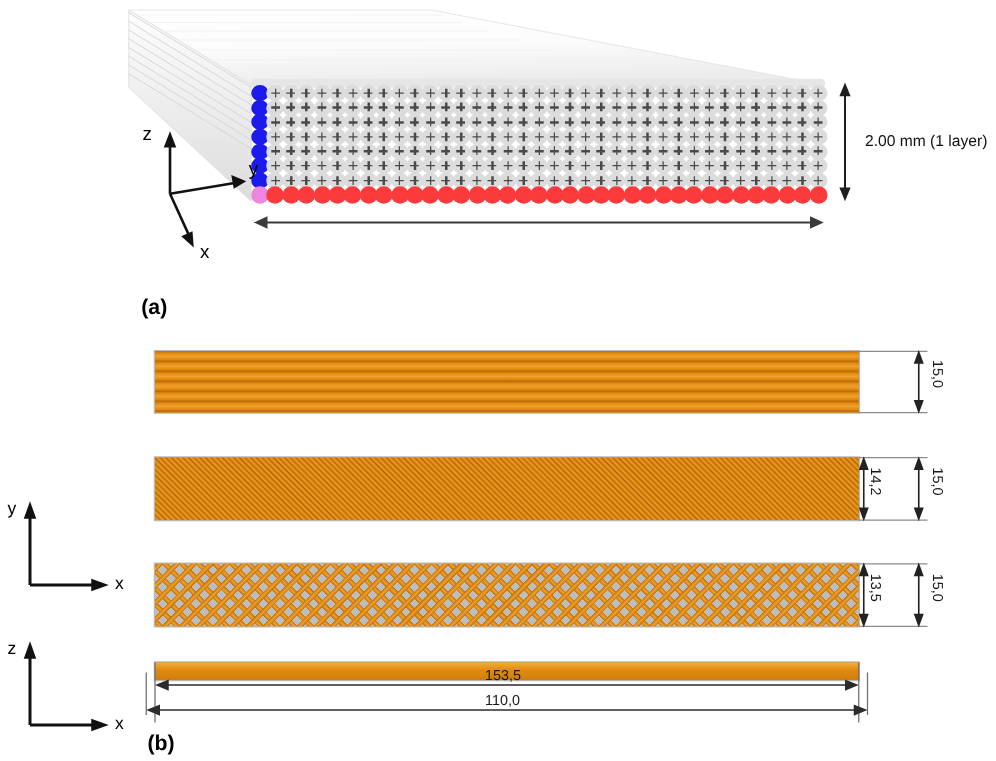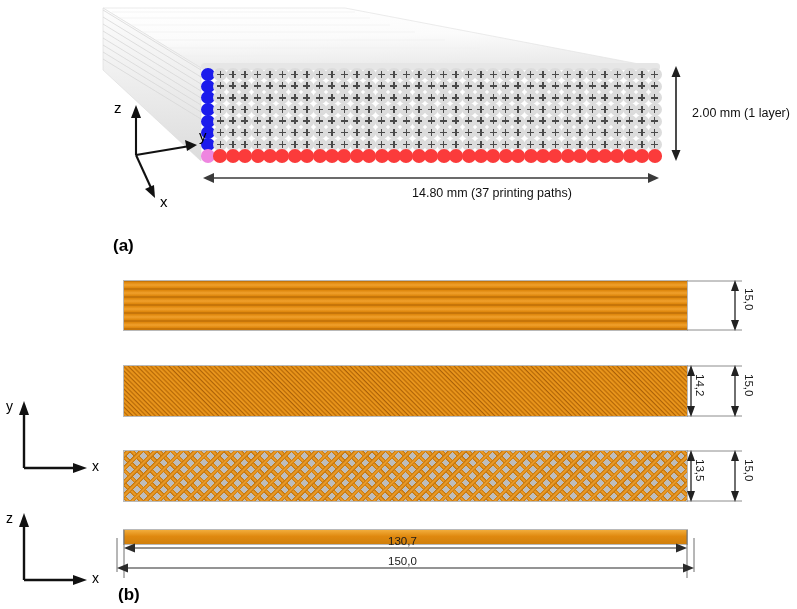--- a/index.html
+++ b/index.html
@@ -673,21 +673,20 @@
         <div class="node shell" style="left: 421.784px; top: 81.375px; width: 14.0054px; height: 13.225px; background: rgb(251, 59, 59);"></div>
         <div class="node shell" style="left: 434.189px; top: 81.375px; width: 14.0054px; height: 13.225px; background: rgb(251, 59, 59);"></div>
         <div class="node shell" style="left: 446.595px; top: 81.375px; width: 14.0054px; height: 13.225px; background: rgb(251, 59, 59);"></div>
       </div>
 
     <span class="axis-txt" style="left:114px;top:99px;">z</span>
     <span class="axis-txt" style="left:199px;top:127px;">y</span>
     <span class="axis-txt" style="left:160px;top:193px;">x</span>
 
     <span class="cap-txt" style="left:692px;top:106px;font-size:12.5px;">2.00 mm (1 layer)</span>
-    <span class="cap-txt" style="left:412px;top:186px;font-size:12.5px;">14.80 mm (37 printing paths)</span>
 
     <span class="panel-tag" style="left:113px;top:236px;">(a)</span>
   </div>
 
   <div id="panel-b">
 
     <div class="strip" style="top:23px;width:563px;height:49px;">
       <div class="strip-inner pat-h"></div>
     </div>
 
@@ -757,22 +756,22 @@
     </svg>
 
     <span class="dim-txt vert" style="left:755px;top:30px;">15,0</span>
 
     <span class="dim-txt vert" style="left:706px;top:116px;">14,2</span>
     <span class="dim-txt vert" style="left:755px;top:116px;">15,0</span>
 
     <span class="dim-txt vert" style="left:706px;top:201px;">13,5</span>
     <span class="dim-txt vert" style="left:755px;top:201px;">15,0</span>
 
-    <span class="dim-txt" style="left:388px;top:277px;">130,7</span>
-    <span class="dim-txt" style="left:388px;top:297px;">150,0</span>
+    <span class="dim-txt" style="left:388px;top:277px;">153,5</span>
+    <span class="dim-txt" style="left:388px;top:297px;">110,0</span>
 
     <span class="axis-txt" style="left:6px;top:140px;font-size:14px;">y</span>
     <span class="axis-txt" style="left:92px;top:200px;font-size:14px;">x</span>
     <span class="axis-txt" style="left:6px;top:252px;font-size:14px;">z</span>
     <span class="axis-txt" style="left:92px;top:312px;font-size:14px;">x</span>
 
     <span class="panel-tag" style="left:118px;top:327px;">(b)</span>
   </div>
 
 </div>

